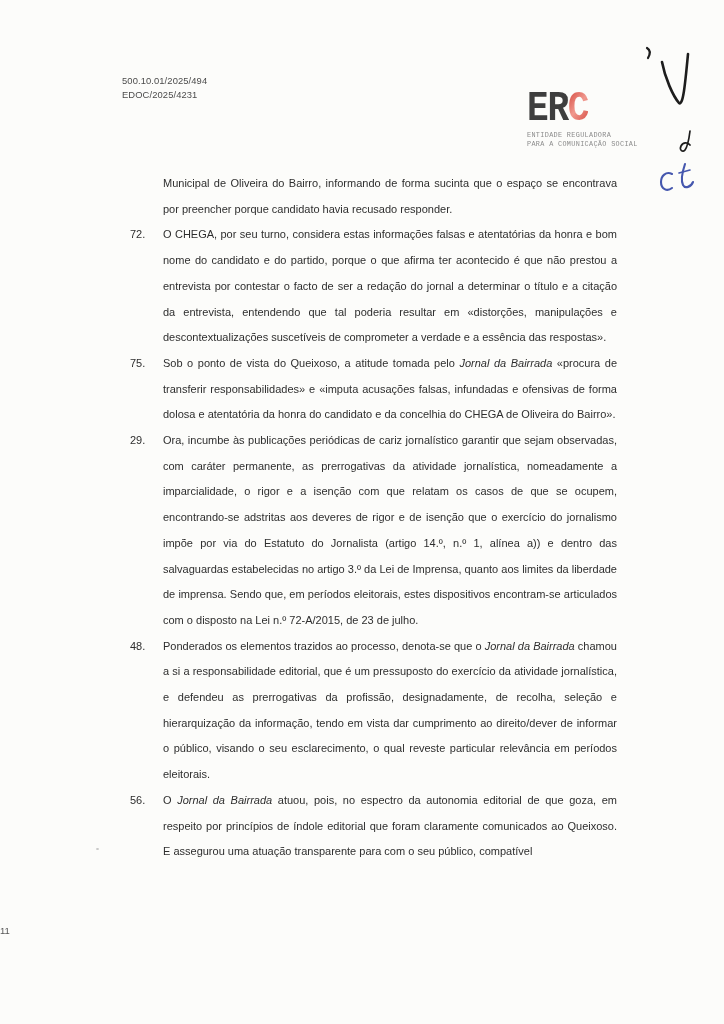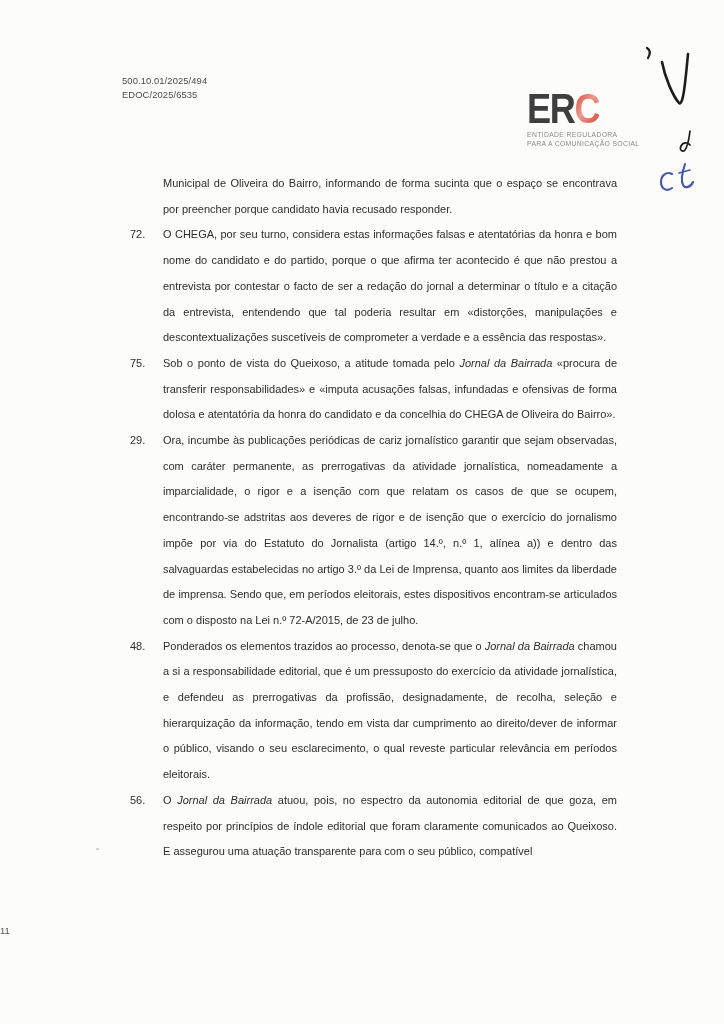--- a/index.html
+++ b/index.html
@@ -12,21 +12,21 @@
   .page { position: relative; width: 724px; height: 1024px; background: #fcfcfa; }
 
   
   .refs {
     position: absolute; left: 122px; top: 74px;
     font-size: 9.4px; line-height: 14px; color: #4b4b4b;
     letter-spacing: 0.1px;
   }
 
   
-  .logo { position: absolute; left: 527px; top: 88px; }
+  .logo { position: absolute; left: 527px; top: 88px; font-family: Liberation Mono, monospace; }
   .logo-word {
     display: inline-block;
     font-size: 42px; font-weight: 700; letter-spacing: -1.5px;
     transform: scaleX(0.86); transform-origin: left top;
     line-height: 42px;
   }
   .logo-er { color: #3e3e3e; }
   .logo-c {
     background: linear-gradient(130deg, #d4473c 8%, #f0988e 48%, #d4473c 90%);
     -webkit-background-clip: text; background-clip: text;
@@ -63,21 +63,21 @@
     text-align: left; font-size: 9.5px; color: #555;
   }
 </style>
 </head>
 <body>
 
 <div class="page">
 
   <div class="refs">
     <div>500.10.01/2025/494</div>
-    <div>EDOC/2025/6535</div>
+    <div>EDOC/2025/4231</div>
   </div>
 
   <div class="logo">
     <div class="logo-word"><span class="logo-er">ER</span><span class="logo-c">C</span></div>
     <div class="logo-sub">
       <div>ENTIDADE REGULADORA</div>
       <div>PARA A COMUNICAÇÃO SOCIAL</div>
     </div>
   </div>
 

